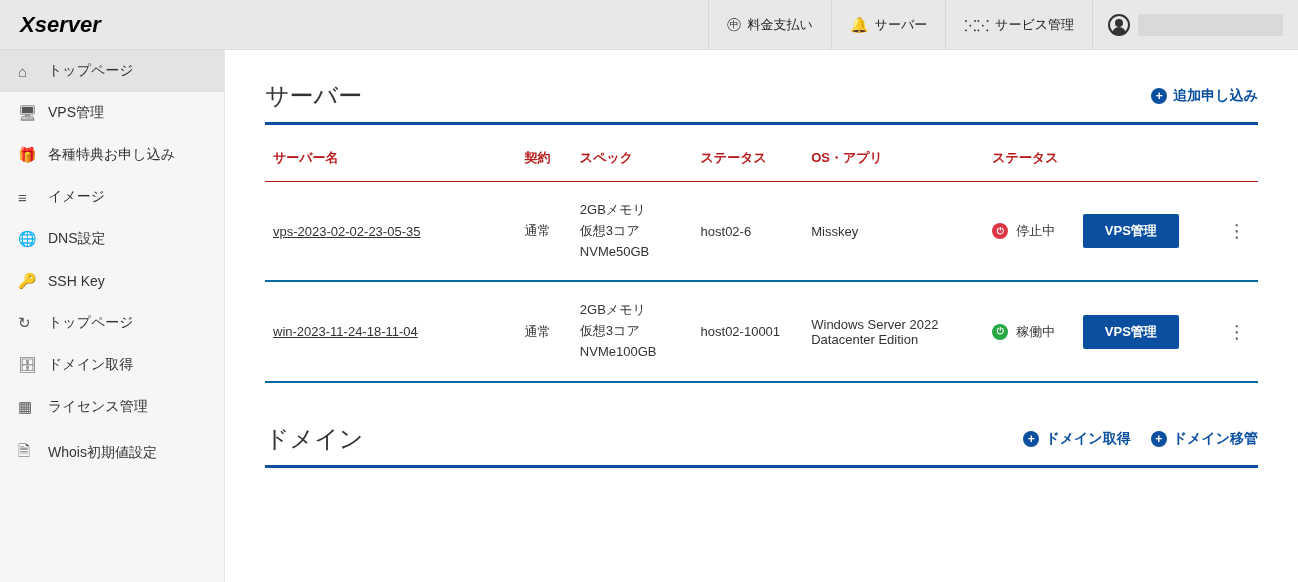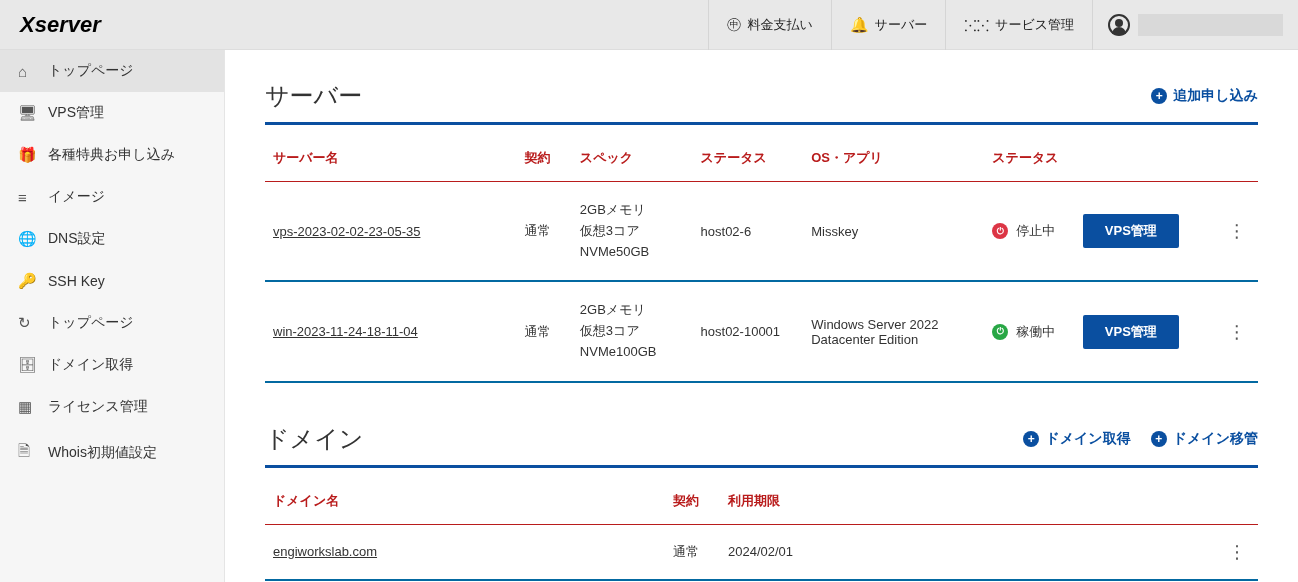--- a/index.html
+++ b/index.html
@@ -178,34 +178,16 @@
         <div class="section-title">ドメイン</div>
         <div class="header-action">
             <span class="plus">+</span>
             <span>ドメイン取得</span>
           </div>
         <div class="header-action">
             <span class="plus">+</span>
             <span>ドメイン移管</span>
           </div>
       </div>
-      <table>
-        <thead>
-            <tr>
-          <th style="width:400px">ドメイン名</th>
-          <th style="width:55px">契約</th>
-          <th>利用期限</th>
-          <th style="width:20px"></th>
-        </tr>
-          </thead>
-        <tbody id="domain-rows">
-            <tr>
-              <td><span class="server-name">engiworkslab.com</span></td>
-              <td>通常</td>
-              <td>2024/02/01</td>
-              <td><span class="more-btn">⋮</span></td>
-            </tr>
-          </tbody>
-      </table>
     </div>
 
   </div>
 </div>
 
 </body></html>

